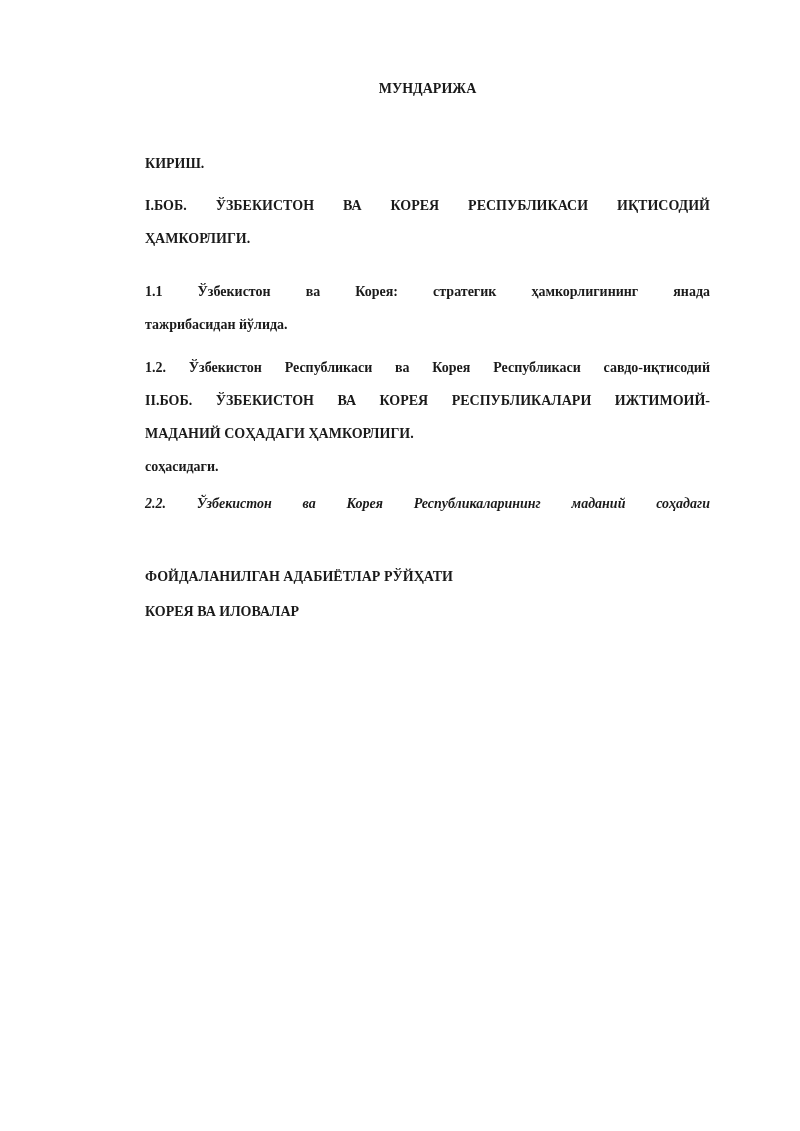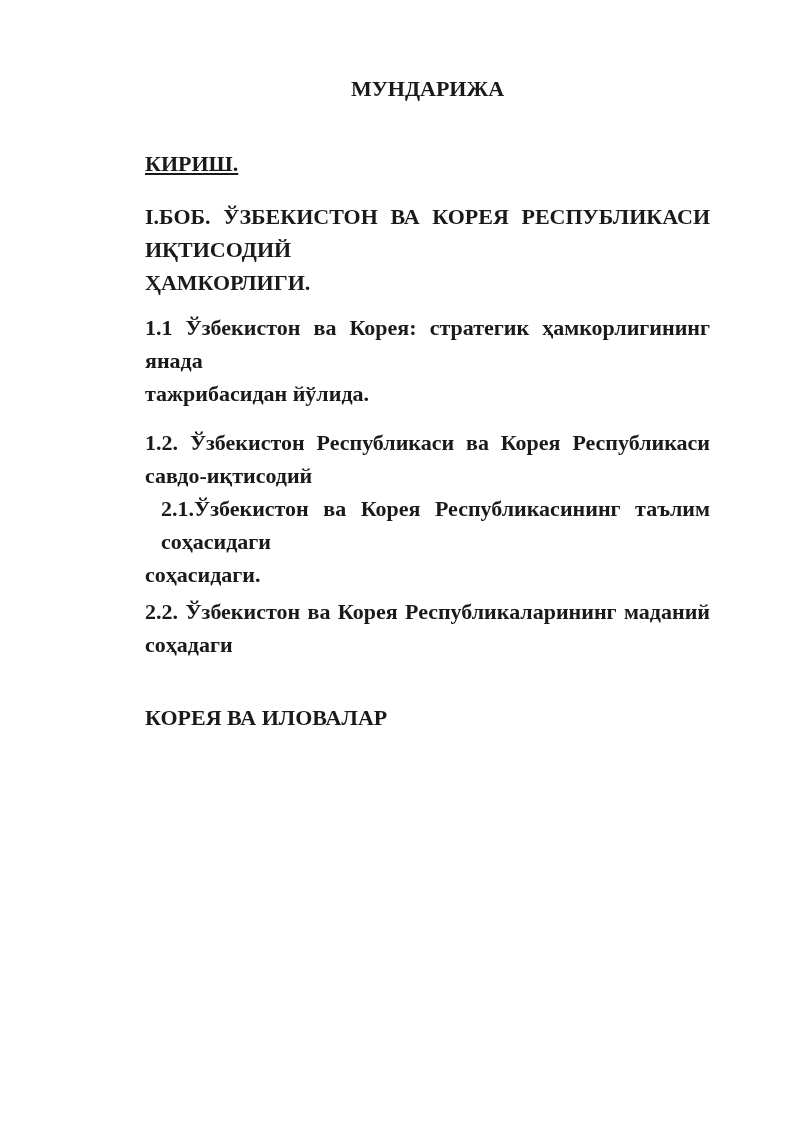--- a/index.html
+++ b/index.html
@@ -10,21 +10,21 @@
   .page {
     position: relative;
     width: 740px;
     height: 1131px;
     margin: 0 auto;
     background: #ffffff;
     box-sizing: border-box;
     padding: 72px 60px 0 115px;
     font-family: "Liberation Serif", "DejaVu Serif", serif;
     font-weight: bold;
-    font-size: 22px;
+    font-size: 14px;
     color: #1a1a1a;
     overflow: hidden;
   }
   .para {
     margin: 0;
   }
   .line {
     display: block;
     line-height: 33px;
     white-space: normal;
@@ -35,27 +35,27 @@
     text-align-last: justify;
   }
   
   .line-l {
     text-align: left;
   }
   .line-c {
     text-align: center;
   }
   .doc-title   { margin-bottom: 42px; }
-  .p-intro     { margin-bottom: 20px; text-decoration: underline; }
-  .p-chapter1  { margin-bottom: 12px; }
-  .p-sec1-1    { margin-bottom: 16px; }
+  .p-intro     { margin-bottom: 9px; }
+  .p-chapter1  { margin-bottom: 20px; }
+  .p-sec1-1    { margin-bottom: 10px; }
   .p-sec1-2    { }
   .p-chapter2  { margin-bottom: 0; }
   .p-sec2-1    { margin-bottom: 4px; }
-  .p-sec2-2    { margin-bottom: 40px; }
+  .p-sec2-2    { margin-bottom: 40px; font-style: italic; }
   .p-refs      { margin-bottom: 2px; }
   .indent-first { padding-left: 16px; }
 </style>
 </head>
 <body>
 
 <div class="page">
 
   <div class="para doc-title">
     <span class="line line-c">МУНДАРИЖА</span>
@@ -72,28 +72,34 @@
 
   <div class="para p-sec1-1">
     <span class="line line-j">1.1 Ўзбекистон ва Корея: стратегик ҳамкорлигининг янада</span>
     <span class="line line-l">тажрибасидан йўлида.</span>
   </div>
 
   <div class="para p-sec1-2">
     <span class="line line-j">1.2. Ўзбекистон Республикаси ва Корея Республикаси савдо-иқтисодий</span>
   </div>
 
+  <div class="para p-chapter2">
+    <span class="line line-j">II.БОБ. ЎЗБЕКИСТОН ВА КОРЕЯ РЕСПУБЛИКАЛАРИ ИЖТИМОИЙ-</span>
+    <span class="line line-l">МАДАНИЙ СОҲАДАГИ ҲАМКОРЛИГИ.</span>
+  </div>
 
   <div class="para p-sec2-1">
-    <span class="line line-j indent-first">2.1.Ўзбекистон ва Корея Республикасининг таълим соҳасидаги</span>
     <span class="line line-l">соҳасидаги.</span>
   </div>
 
   <div class="para p-sec2-2">
     <span class="line line-j">2.2. Ўзбекистон ва Корея Республикаларининг маданий соҳадаги</span>
   </div>
 
+  <div class="para p-refs">
+    <span class="line line-l">ФОЙДАЛАНИЛГАН АДАБИЁТЛАР РЎЙҲАТИ</span>
+  </div>
 
   <div class="para p-concl">
     <span class="line line-l">КОРЕЯ ВА ИЛОВАЛАР</span>
   </div>
 
 </div>
 
 </body></html>

